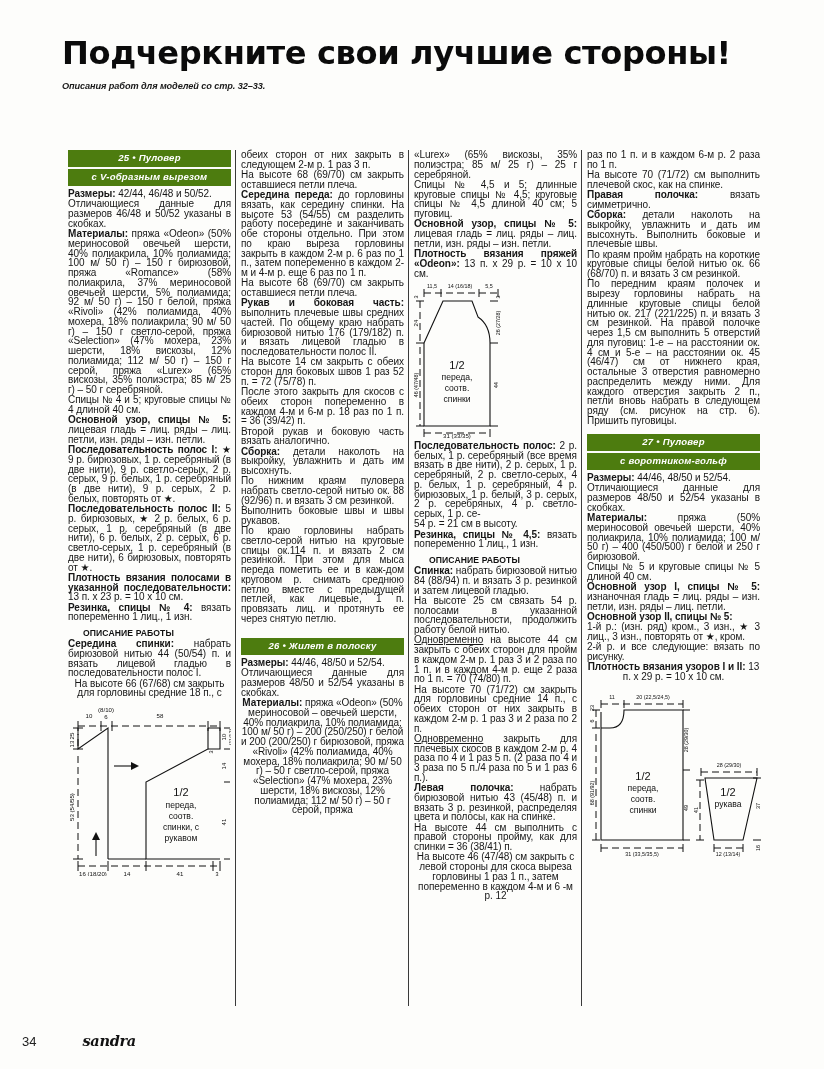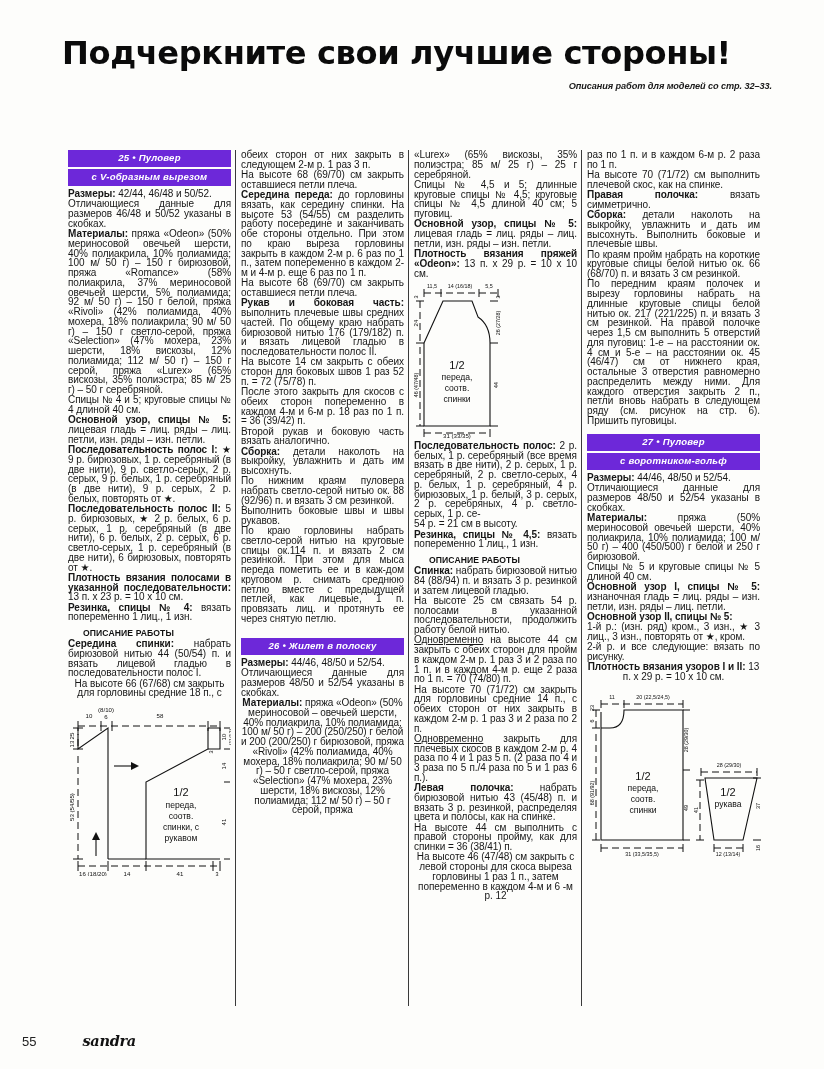--- a/index.html
+++ b/index.html
@@ -41,21 +41,20 @@
     white-space: nowrap;
   }
   .subhead {
     margin-top: 11px;
     font-family: "Liberation Sans", sans-serif;
     font-style: italic;
     font-weight: bold;
     font-size: 9.2px;
     color: #1a1a1a;
     letter-spacing: -0.1px;
-    text-align: right;
   }
 
   
   .cols {
     position: absolute;
     left: 68px;
     top: 150px;
     width: 692px;
     height: 856px;
     display: flex;
@@ -93,21 +92,21 @@
     margin: 6px 0 1px 15px;
     font-size: 8.6px;
     font-weight: bold;
     line-height: 10px;
     letter-spacing: 0.1px;
   }
   .u { text-decoration: underline; }
 
   
   .titlebar {
-    background: #6d28d9;
+    background: #4d7c0f;
     color: #ffffff;
     text-align: center;
     font-style: italic;
     font-weight: bold;
     font-size: 9.6px;
     line-height: 14px;
     padding: 1px 0 2px 0;
     margin: 0 0 2px 0;
     letter-spacing: 0.2px;
   }
@@ -449,17 +448,17 @@
 
           <text class="dbig num" x="141" y="108" text-anchor="middle">1/2</text>
           <text class="dbig" x="141" y="119" text-anchor="middle">рукава</text>
         </svg>
       </div>
     </div>
 
   </div>
 
   <div class="footer">
-    <span class="folio">55</span>
+    <span class="folio">34</span>
     <span class="brand">sandra</span>
   </div>
 
 </div>
 
 </body></html>

